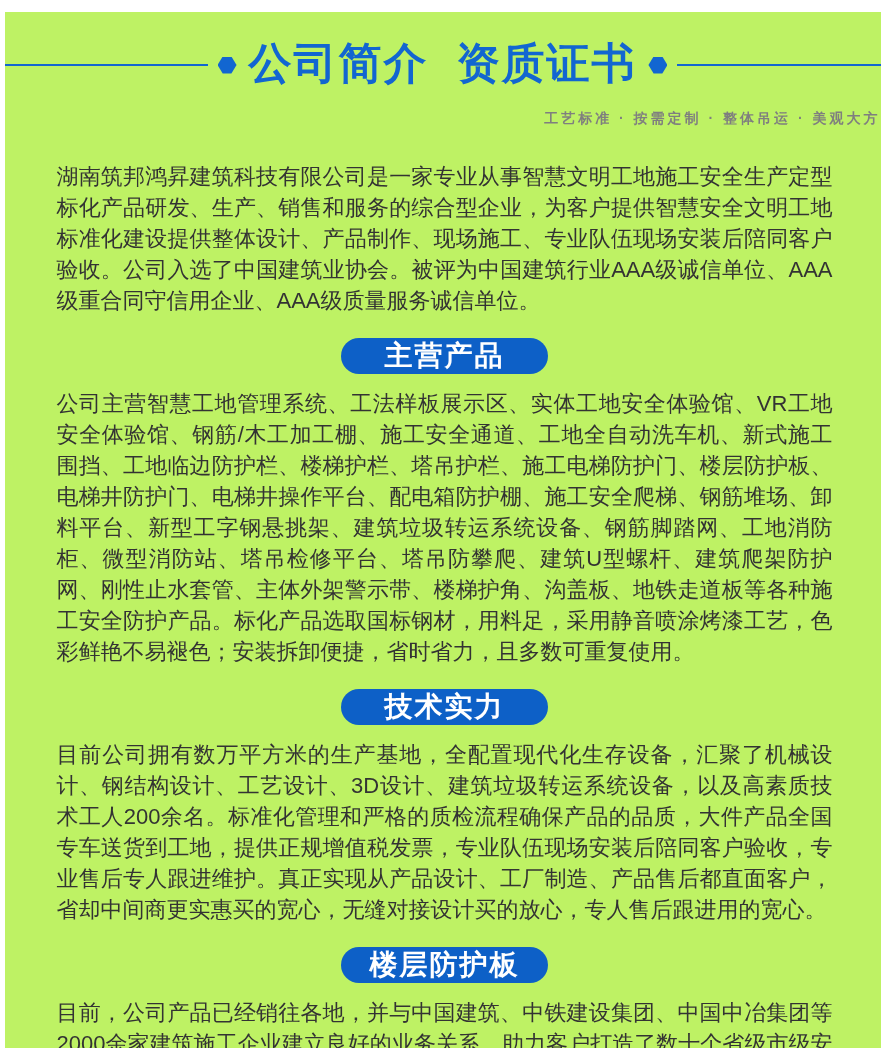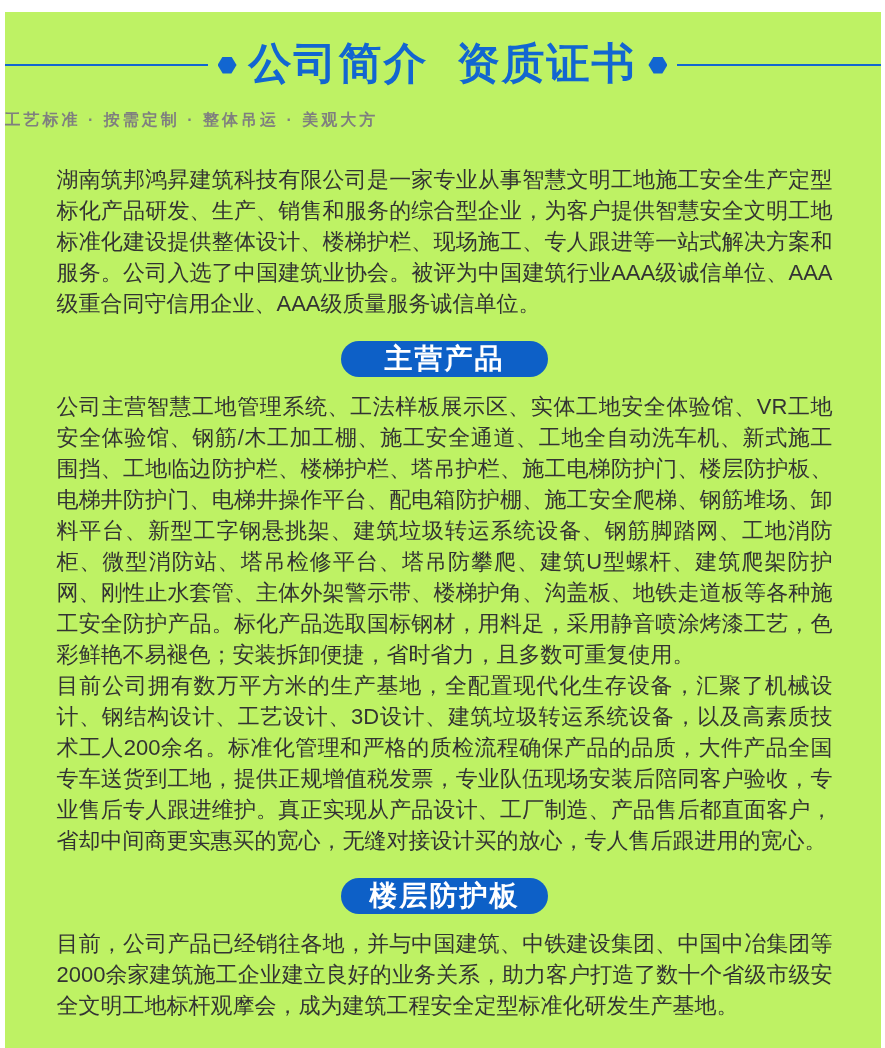--- a/index.html
+++ b/index.html
@@ -38,23 +38,23 @@
   .page-title {
     font-size: 43px;
     font-weight: bold;
     color: #1266d1;
     letter-spacing: 2px;
     white-space: pre;
     line-height: 1;
     padding-bottom: 4px;
   }
   .subtitle {
-    text-align: left;
+    text-align: right;
     color: #7f7f7f;
-    font-size: 16px;
+    font-size: 14px;
     letter-spacing: 3px;
     margin-top: 16px;
     font-weight: bold;
   }
   
   .content {
     padding: 0 48px 0 52px;
   }
   .body-text {
     font-size: 22px;
@@ -91,24 +91,25 @@
     <div class="title-line"></div>
     <div class="hex-dot hex-left"></div>
     <h1 class="page-title">公司简介  资质证书</h1>
     <div class="hex-dot hex-right"></div>
     <div class="title-line"></div>
   </div>
   <div class="subtitle">工艺标准 · 按需定制 · 整体吊运 · 美观大方</div>
 
   <div class="content">
 
-    <p class="body-text intro-text">湖南筑邦鸿昇建筑科技有限公司是一家专业从事智慧文明工地施工安全生产定型标化产品研发、生产、销售和服务的综合型企业，为客户提供智慧安全文明工地标准化建设提供整体设计、楼梯护栏、现场施工、专人跟进等一站式解决方案和服务。公司入选了中国建筑业协会。被评为中国建筑行业AAA级诚信单位、AAA级重合同守信用企业、AAA级质量服务诚信单位。</p>
+    <p class="body-text intro-text">湖南筑邦鸿昇建筑科技有限公司是一家专业从事智慧文明工地施工安全生产定型标化产品研发、生产、销售和服务的综合型企业，为客户提供智慧安全文明工地标准化建设提供整体设计、产品制作、现场施工、专业队伍现场安装后陪同客户验收。公司入选了中国建筑业协会。被评为中国建筑行业AAA级诚信单位、AAA级重合同守信用企业、AAA级质量服务诚信单位。</p>
 
     <div class="section-pill">主营产品</div>
     <p class="body-text">公司主营智慧工地管理系统、工法样板展示区、实体工地安全体验馆、VR工地安全体验馆、钢筋/木工加工棚、施工安全通道、工地全自动洗车机、新式施工围挡、工地临边防护栏、楼梯护栏、塔吊护栏、施工电梯防护门、楼层防护板、电梯井防护门、电梯井操作平台、配电箱防护棚、施工安全爬梯、钢筋堆场、卸料平台、新型工字钢悬挑架、建筑垃圾转运系统设备、钢筋脚踏网、工地消防柜、微型消防站、塔吊检修平台、塔吊防攀爬、建筑U型螺杆、建筑爬架防护网、刚性止水套管、主体外架警示带、楼梯护角、沟盖板、地铁走道板等各种施工安全防护产品。标化产品选取国标钢材，用料足，采用静音喷涂烤漆工艺，色彩鲜艳不易褪色；安装拆卸便捷，省时省力，且多数可重复使用。</p>
 
+    <div class="section-pill">技术实力</div>
     <p class="body-text">目前公司拥有数万平方米的生产基地，全配置现代化生存设备，汇聚了机械设计、钢结构设计、工艺设计、3D设计、建筑垃圾转运系统设备，以及高素质技术工人200余名。标准化管理和严格的质检流程确保产品的品质，大件产品全国专车送货到工地，提供正规增值税发票，专业队伍现场安装后陪同客户验收，专业售后专人跟进维护。真正实现从产品设计、工厂制造、产品售后都直面客户，省却中间商更实惠买的宽心，无缝对接设计买的放心，专人售后跟进用的宽心。</p>
 
     <div class="section-pill">楼层防护板</div>
     <p class="body-text">目前，公司产品已经销往各地，并与中国建筑、中铁建设集团、中国中冶集团等2000余家建筑施工企业建立良好的业务关系，助力客户打造了数十个省级市级安全文明工地标杆观摩会，成为建筑工程安全定型标准化研发生产基地。</p>
 
   </div>
 </div>
 
 </body></html>

